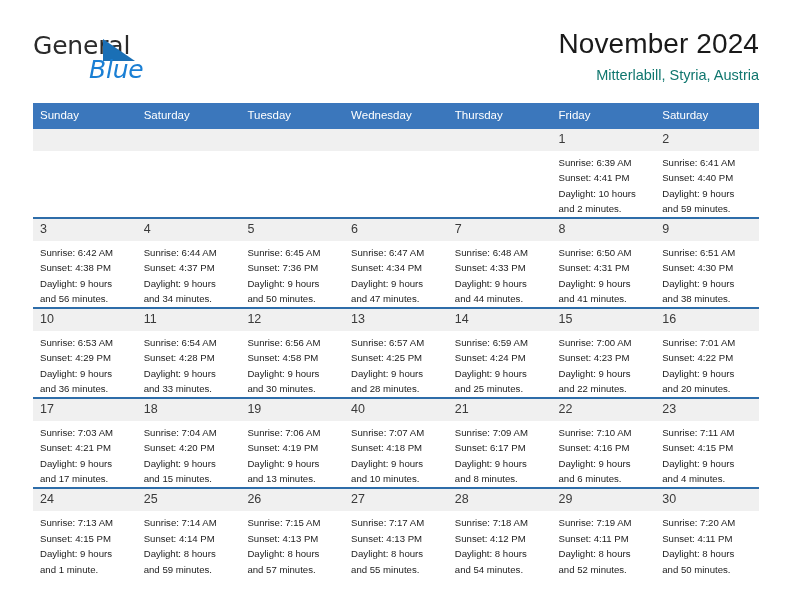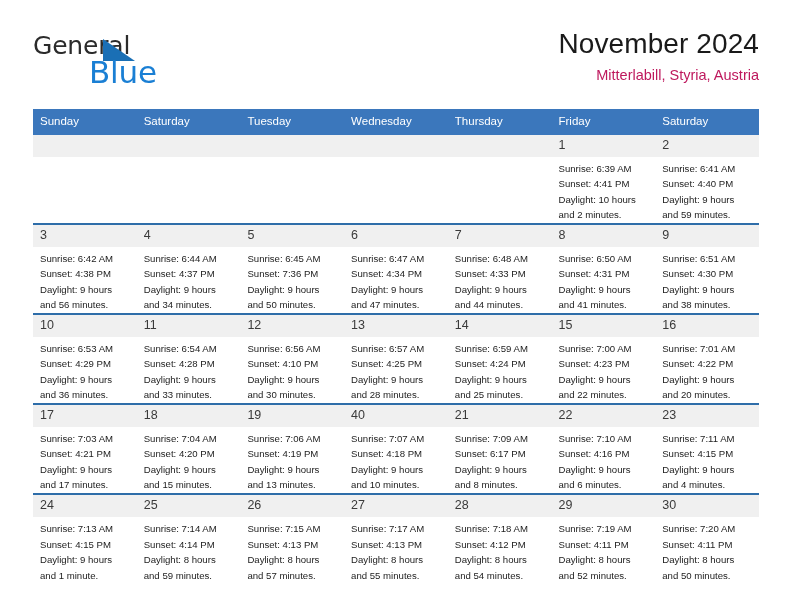--- a/index.html
+++ b/index.html
@@ -50,52 +50,53 @@
     position: absolute;
     left: 70px;
     top: 6px;
     width: 32px;
     height: 22px;
   }
   .brand-blue {
     position: absolute;
     left: 56px;
     top: 24px;
-    font-size: 31px;
+    font-size: 25px;
     letter-spacing: -0.2px;
     color: #1a7fd4;
     font-family: "DejaVu Sans", sans-serif;
     line-height: 1;
+    font-style: italic;
   }
 
   .titles {
     position: absolute;
     right: 33px;
     top: 28px;
     text-align: right;
   }
   .cal-title {
     font-size: 28px;
     color: #1a1a1a;
     font-weight: normal;
     line-height: 1.15;
     letter-spacing: 0.1px;
   }
   .cal-sub {
     margin-top: 7px;
     font-size: 14.5px;
-    color: #be185d;
+    color: #0f766e;
     line-height: 1.15;
   }
 
   
   .cal {
     position: absolute;
     left: 33px;
-    top: 109px;
+    top: 103px;
     width: 726px;
     border-collapse: collapse;
     table-layout: fixed;
   }
   .cal col { width: 103.71px; }
 
   thead th {
     background: #3b77bc;
     color: #ffffff;
     font-size: 11.5px;
@@ -301,21 +302,21 @@
               <div>Sunrise: 6:54 AM</div>
               <div>Sunset: 4:28 PM</div>
               <div>Daylight: 9 hours</div>
               <div>and 33 minutes.</div>
             </div>
           </td>
           <td>
             <div class="daynum">12</div>
             <div class="info">
               <div>Sunrise: 6:56 AM</div>
-              <div>Sunset: 4:10 PM</div>
+              <div>Sunset: 4:58 PM</div>
               <div>Daylight: 9 hours</div>
               <div>and 30 minutes.</div>
             </div>
           </td>
           <td>
             <div class="daynum">13</div>
             <div class="info">
               <div>Sunrise: 6:57 AM</div>
               <div>Sunset: 4:25 PM</div>
               <div>Daylight: 9 hours</div>

